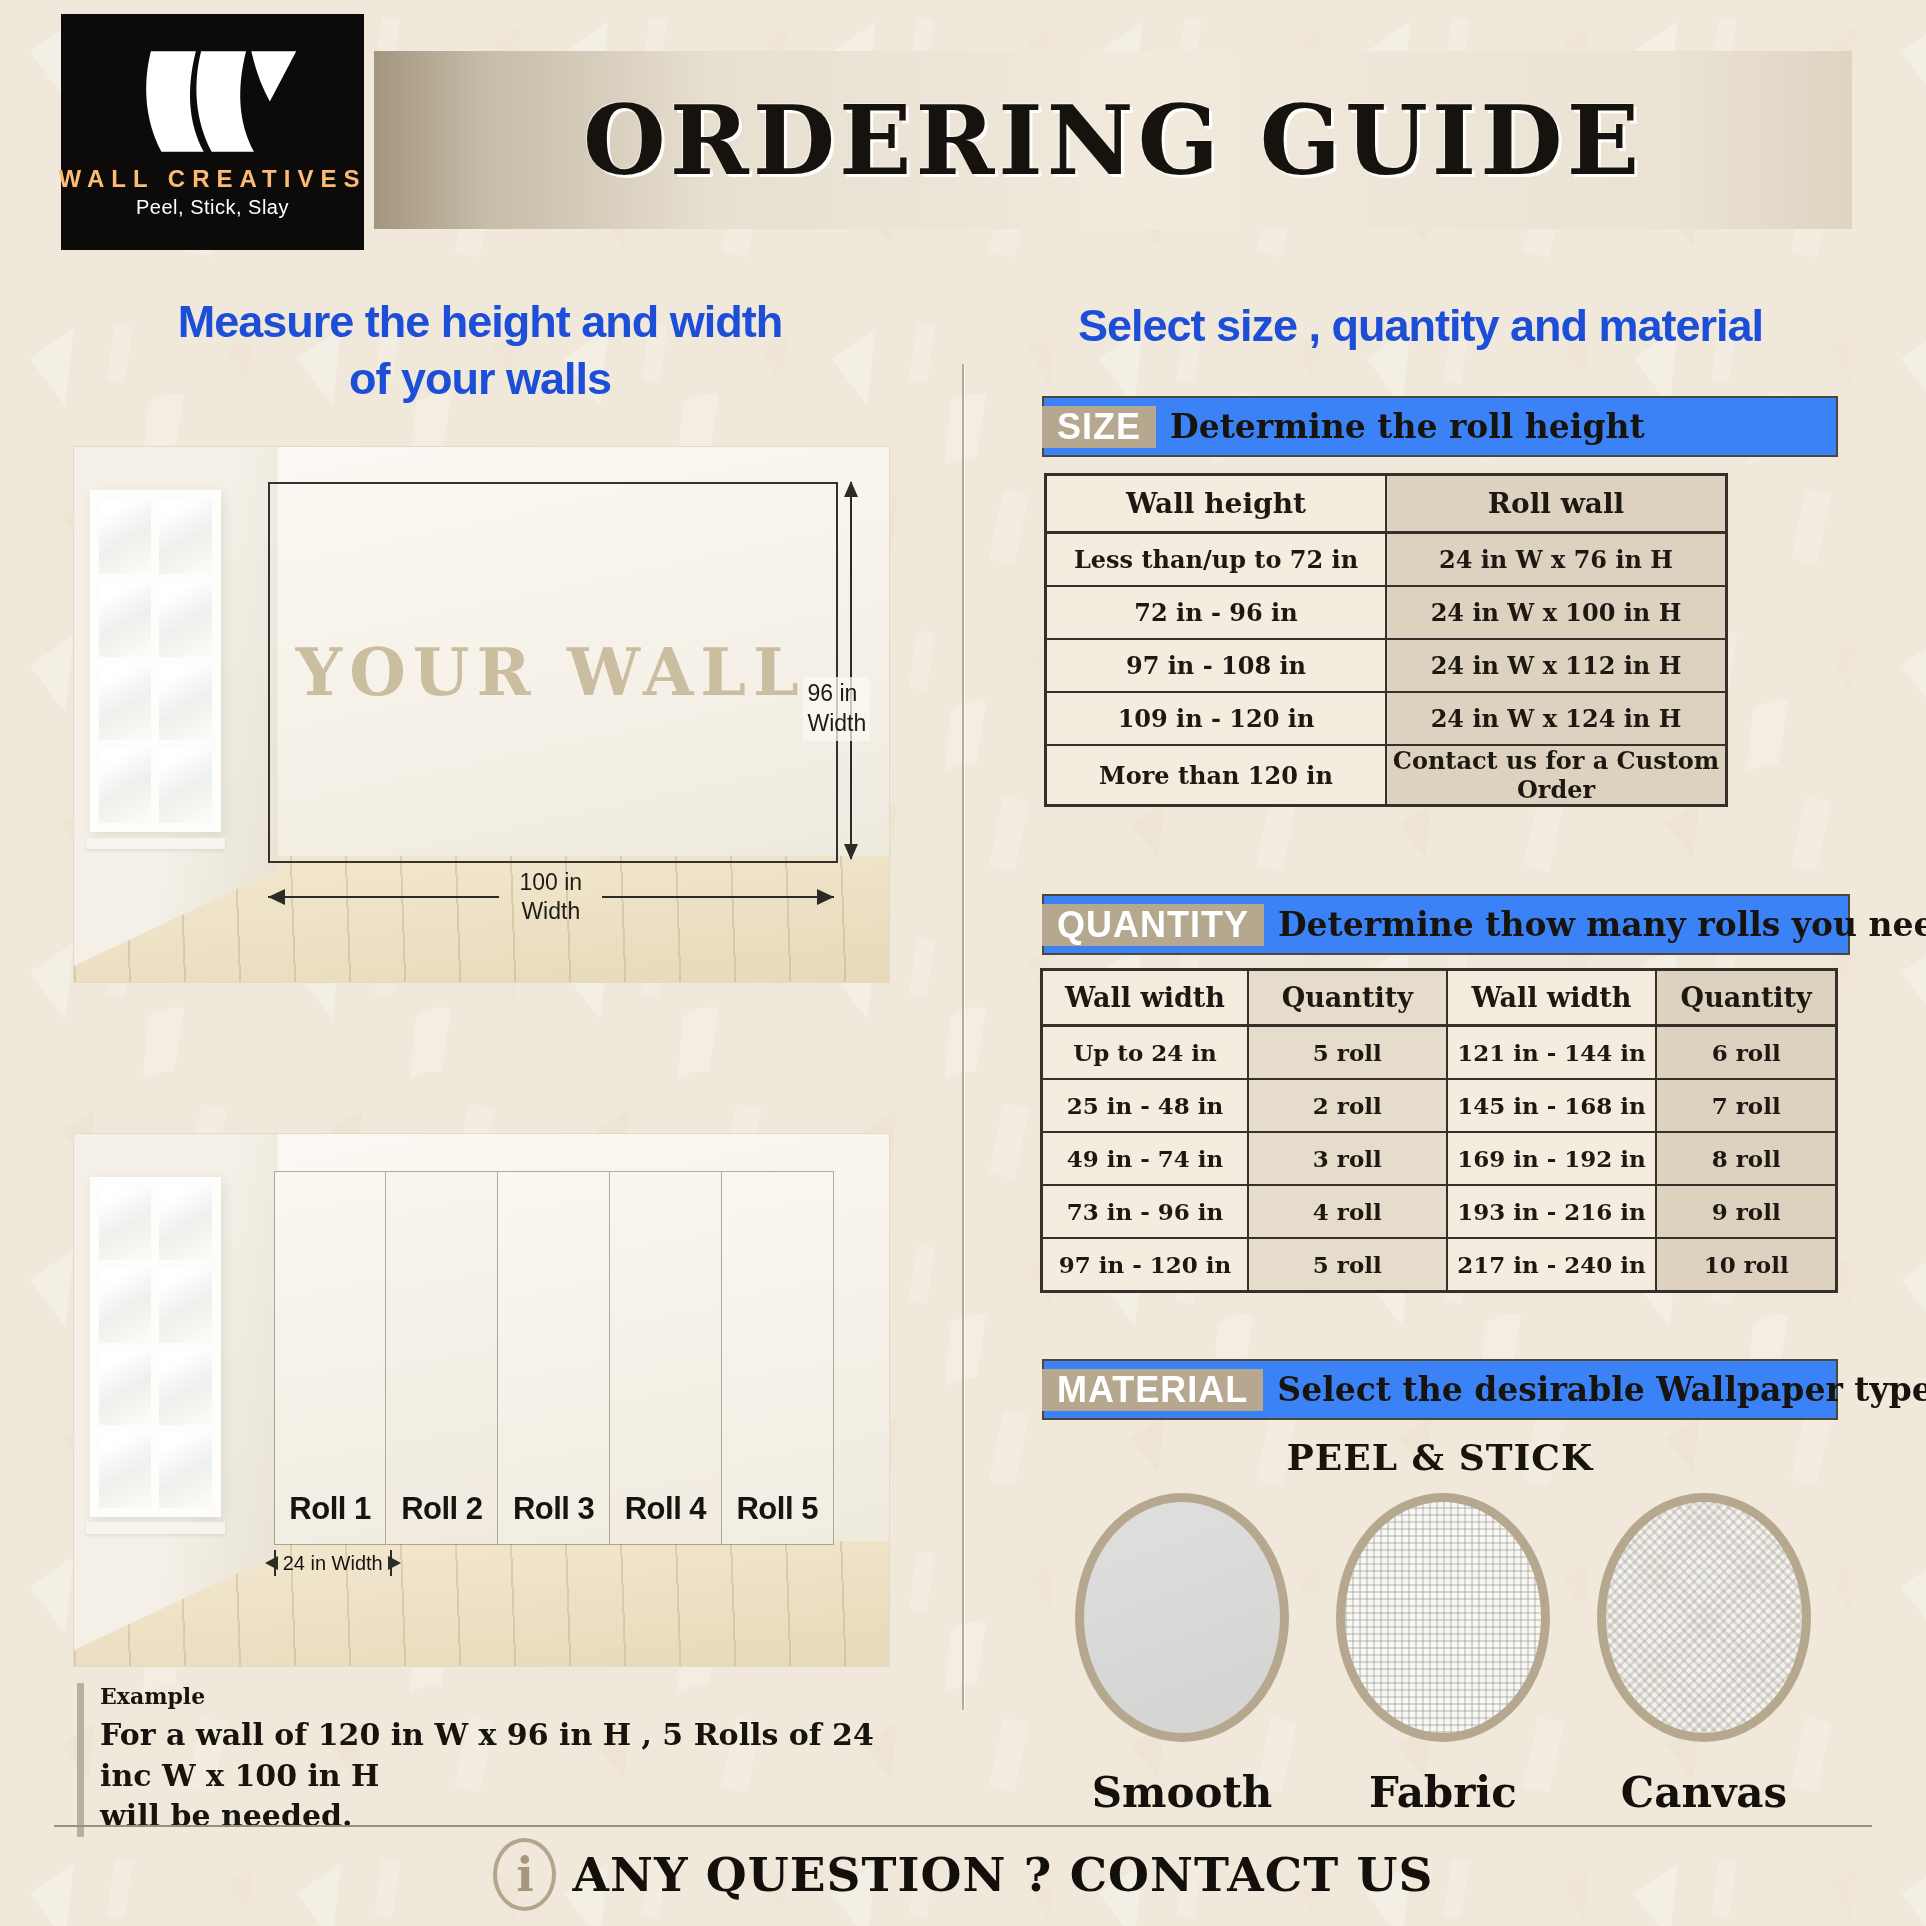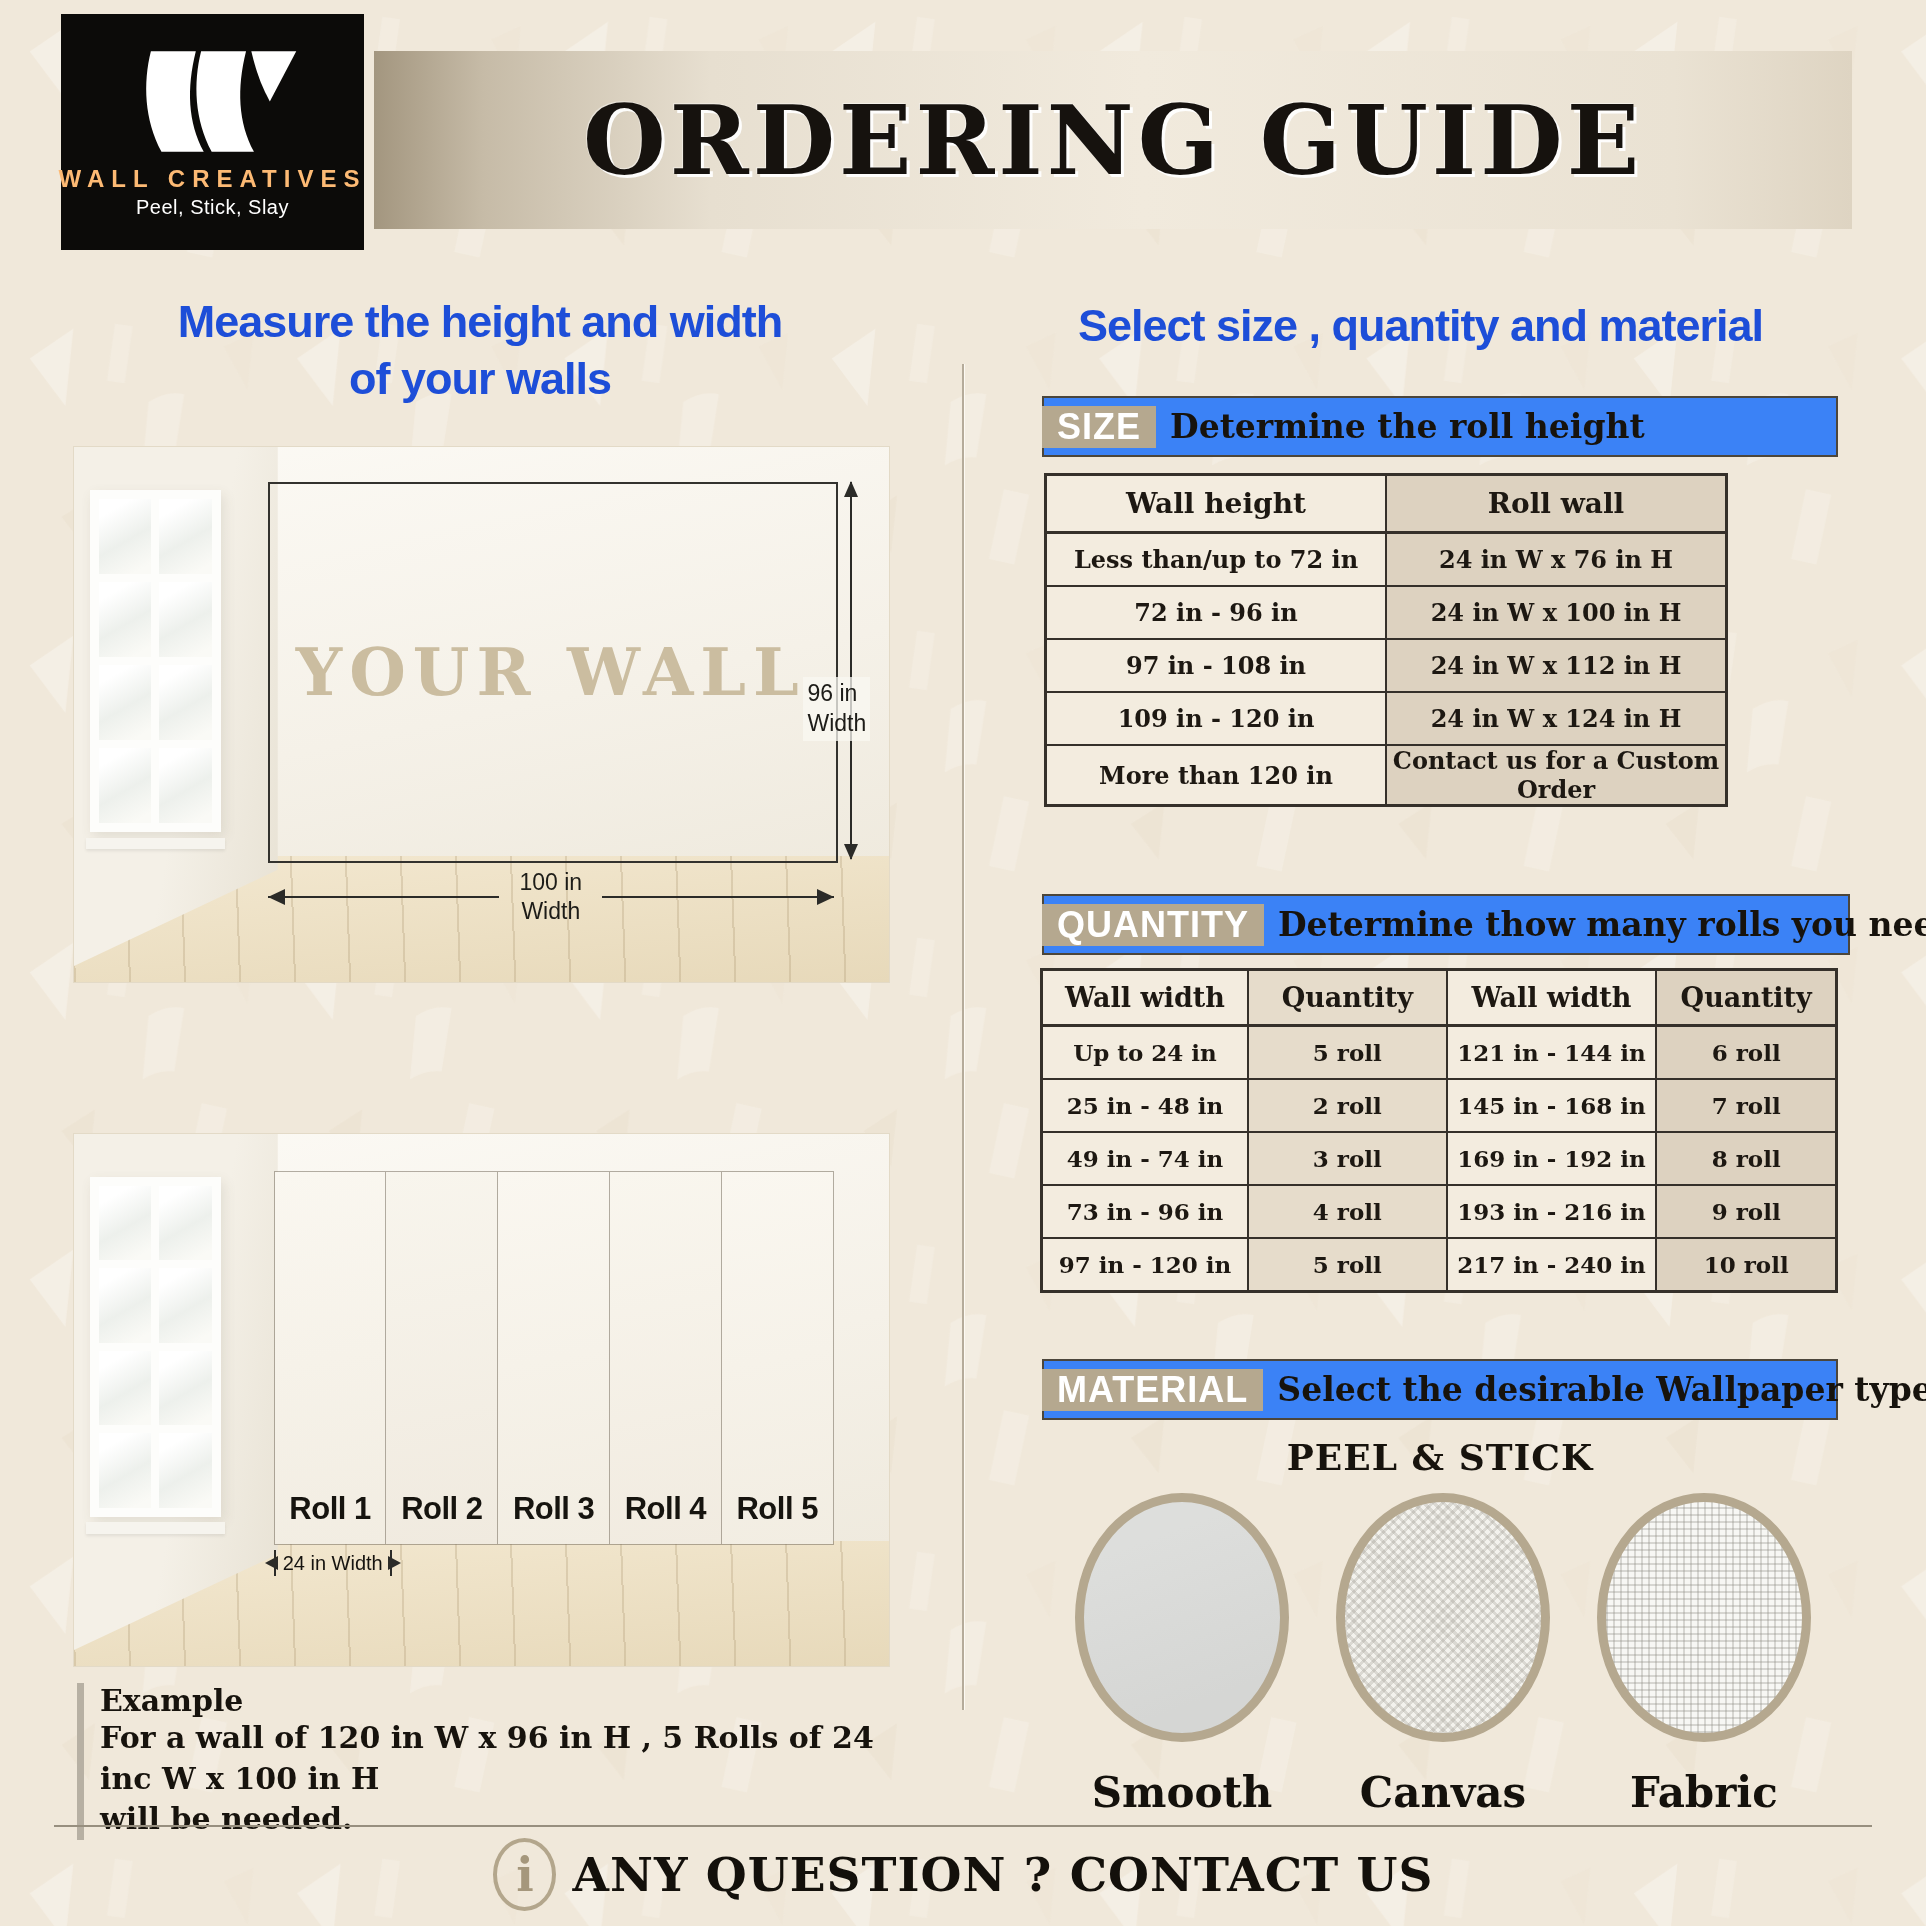--- a/index.html
+++ b/index.html
@@ -80,21 +80,21 @@
   .roll-measure{position:absolute;left:24.5%;top:78.2%;width:14%;height:26px;
                 display:flex;align-items:center;justify-content:center;gap:5px;
                 border-left:2px solid #2b2b28;border-right:2px solid #2b2b28;
                 font-size:20px;color:#15130f;white-space:nowrap;}
   .tri-l{width:0;height:0;border-top:7px solid transparent;border-bottom:7px solid transparent;border-right:13px solid #2b2b28;}
   .tri-r{width:0;height:0;border-top:7px solid transparent;border-bottom:7px solid transparent;border-left:13px solid #2b2b28;}
 
   
   .example{left:77px;top:1683px;width:782px;border-left:7px solid #b7b0a3;padding-left:16px;
            font-family:"DejaVu Serif","Liberation Serif",serif;font-weight:700;color:#17130d;}
-  .example-title{font-size:30px;}
+  .example-title{font-size:22px;margin-bottom:6px;}
   .example-line{font-size:30px;line-height:1.35;}
 
   
   .section-bar{display:flex;align-items:center;height:61px;border:2px solid #4c463b;background:#3b82f6;
                box-sizing:border-box;}
   .size-bar{left:1042px;top:396px;width:796px;}
   .qty-bar{left:1042px;top:894px;width:808px;}
   .mat-bar{left:1042px;top:1359px;width:796px;}
   .section-label{background:#b5a88f;color:#fff;font-weight:700;font-size:36px;letter-spacing:1px;
                  display:flex;align-items:center;justify-content:center;padding:0 15px;margin:-2px;white-space:nowrap;}
@@ -347,26 +347,26 @@
     <div class="section-label">MATERIAL</div>
     <div class="section-subtitle">Select the desirable Wallpaper type</div>
   </div>
   <div class="abs peel-stick">PEEL &amp; STICK</div>
   <div class="abs materials">
     <div class="material-item">
       <div class="swatch smooth"></div>
       <div class="material-name">Smooth</div>
     </div>
     <div class="material-item">
+      <div class="swatch fabric"></div>
+      <div class="material-name">Fabric</div>
+    </div>
+    <div class="material-item">
       <div class="swatch canvas"></div>
       <div class="material-name">Canvas</div>
-    </div>
-    <div class="material-item">
-      <div class="swatch fabric"></div>
-      <div class="material-name">Fabric</div>
     </div>
   </div>
 
   <div class="abs footer-line"></div>
   <div class="abs contact-row">
     <div class="info-icon">i</div>
     <div class="contact-text">ANY QUESTION ? CONTACT US</div>
   </div>
 
 </div>

